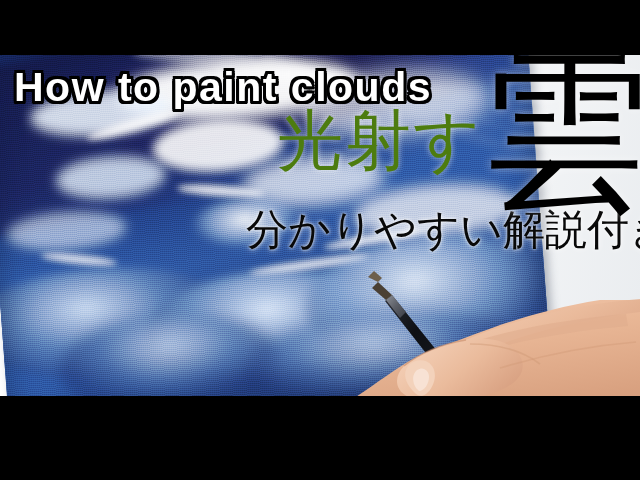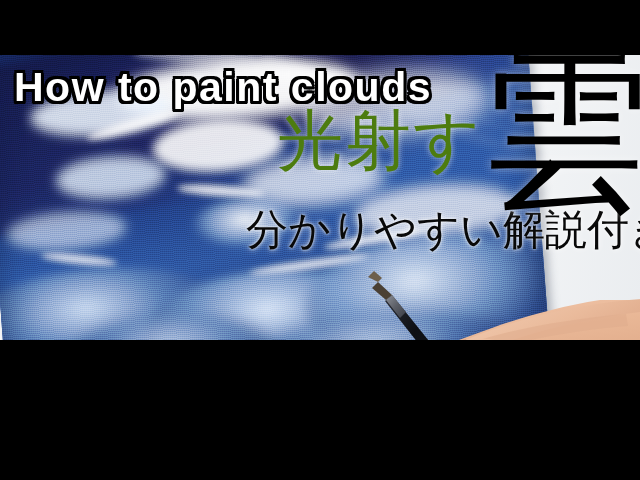--- a/index.html
+++ b/index.html
@@ -1,17 +1,17 @@
 <!DOCTYPE html>
 <html><head>
 <meta charset="utf-8">
 <style>
   html,body{margin:0;padding:0;background:#000;}
   #stage{
-    position:relative;width:640px;height:340px;overflow:hidden;
+    position:relative;width:640px;height:396px;overflow:hidden;
     background:#000;font-family:"Liberation Sans","DejaVu Sans",sans-serif;
   }
 
   
   .bar{position:absolute;left:0;width:640px;background:#000;z-index:40;}
   #bar-top{top:0;height:55px;}
   #bar-bottom{top:422px;height:58px;}
   #backdrop{position:absolute;left:0;top:50px;width:640px;height:376px;background:#fdfdfd;z-index:1;}
   #backdrop-shade{position:absolute;left:0;top:50px;width:640px;height:376px;z-index:2;
     background:linear-gradient(100deg,#ffffff 0%,#fafbfc 55%,#f1f3f5 80%,#e9ecef 100%);}

